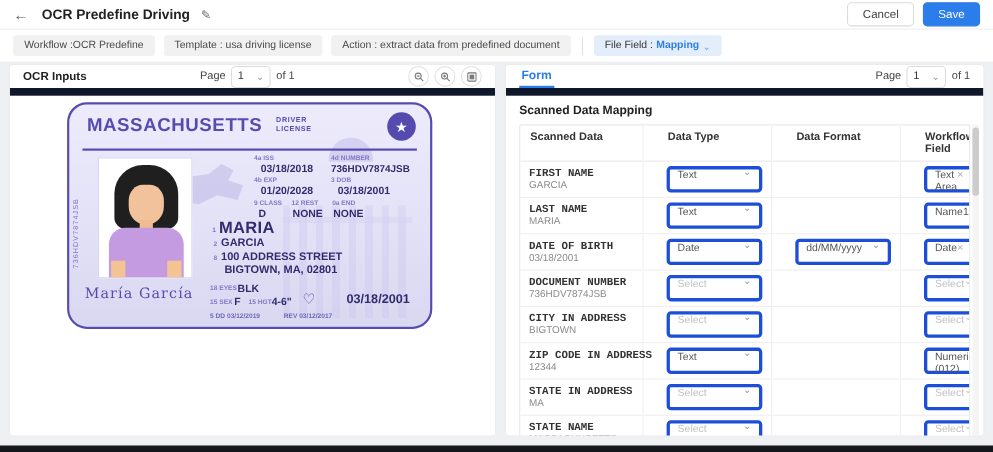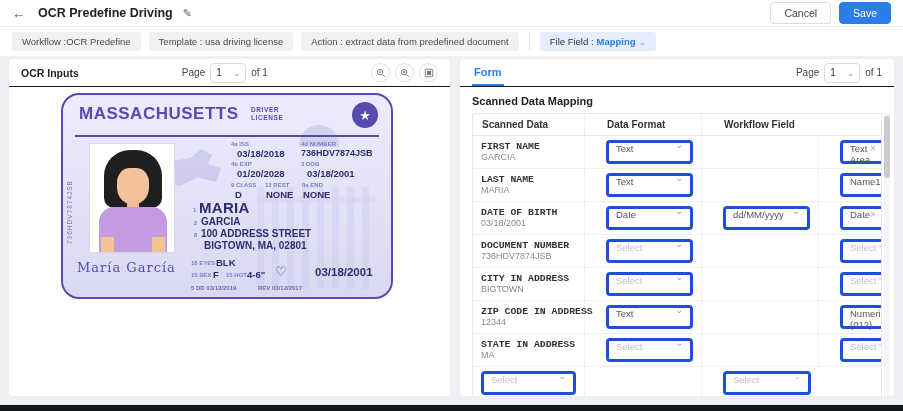--- a/index.html
+++ b/index.html
@@ -22,21 +22,21 @@
   .vdiv { width:1px; height:16px; background:#e0e0e0; margin:0 2px; }
   .chip-blue { background:#e4eefb; color:#333; display:flex; align-items:center; gap:3px; cursor:pointer; }
   .chip-blue .val { color:#2b7de9; font-weight:bold; }
   .chip-blue .chev { color:#7aa7e0; font-size:9px; line-height:4px; }
 
   
   .content { position:absolute; top:58px; left:8px; right:8px; bottom:14px; display:flex; gap:8px; }
   .card { background:#fff; border:1px solid #ececec; border-radius:4px; overflow:hidden; }
   .card-left { width:443px; flex:none; display:flex; flex-direction:column; }
   .card-right { flex:1; display:flex; flex-direction:column; }
-  .card-head { height:28px; border-bottom:1px solid #0f172a; display:flex; align-items:center; padding:0 12px; flex:none; }
+  .card-head { height:28px; border-bottom:7px solid #0f172a; display:flex; align-items:center; padding:0 12px; flex:none; }
   .panel-title { font-size:10.5px; font-weight:bold; color:#222; }
 
   .pagesel { display:flex; align-items:center; gap:5px; font-size:10px; color:#444; }
   .pagebox { width:36px; height:20px; border:1px solid #dcdcdc; border-radius:4px; display:flex; align-items:center; justify-content:space-between; padding:0 5px; font-size:10px; color:#333; cursor:pointer; background:#fff; }
   .pagebox .chev { color:#999; font-size:9px; line-height:4px; }
 
   .iconbtns { display:flex; gap:5px; }
   .roundbtn { width:19px; height:19px; border:1px solid #e2e2e2; border-radius:50%; background:#fff; display:flex; align-items:center; justify-content:center; cursor:pointer; }
   .roundbtn svg { display:block; }
 
@@ -240,20 +240,21 @@
         <span>of 1</span>
       </span>
     </div>
 
     <div class="section-title">Scanned Data Mapping</div>
 
     <div class="tablewrap">
       <div class="mtable">
         <div class="thead">
           <div class="th c1">Scanned Data</div>
+          <div class="th c2">Data Type</div>
           <div class="th c3">Data Format</div>
           <div class="th">Workflow Field</div>
         </div>
         <div id="tbody">
             <div class="trow">
               <div class="td c1">
                 <div class="flabel">FIRST NAME</div>
                 <div class="fvalue">GARCIA</div>
               </div>
               <div class="td c2">
@@ -401,20 +402,24 @@
               <div class="td">
                 <div class="selectbox ph">
                   <span>Select</span>
                   <span class="sb-icons">
                     <span class="chev">⌄</span>
                   </span>
                 </div>
               </div>
             </div>
             <div class="trow">
+              <div class="td c1">
+                <div class="flabel">STATE NAME</div>
+                <div class="fvalue">MASSACHUSETTS</div>
+              </div>
               <div class="td c2">
                 <div class="selectbox ph">
                   <span>Select</span>
                   <span class="chev">⌄</span>
                 </div>
               </div>
               <div class="td c3"></div>
               <div class="td">
                 <div class="selectbox ph">
                   <span>Select</span>

